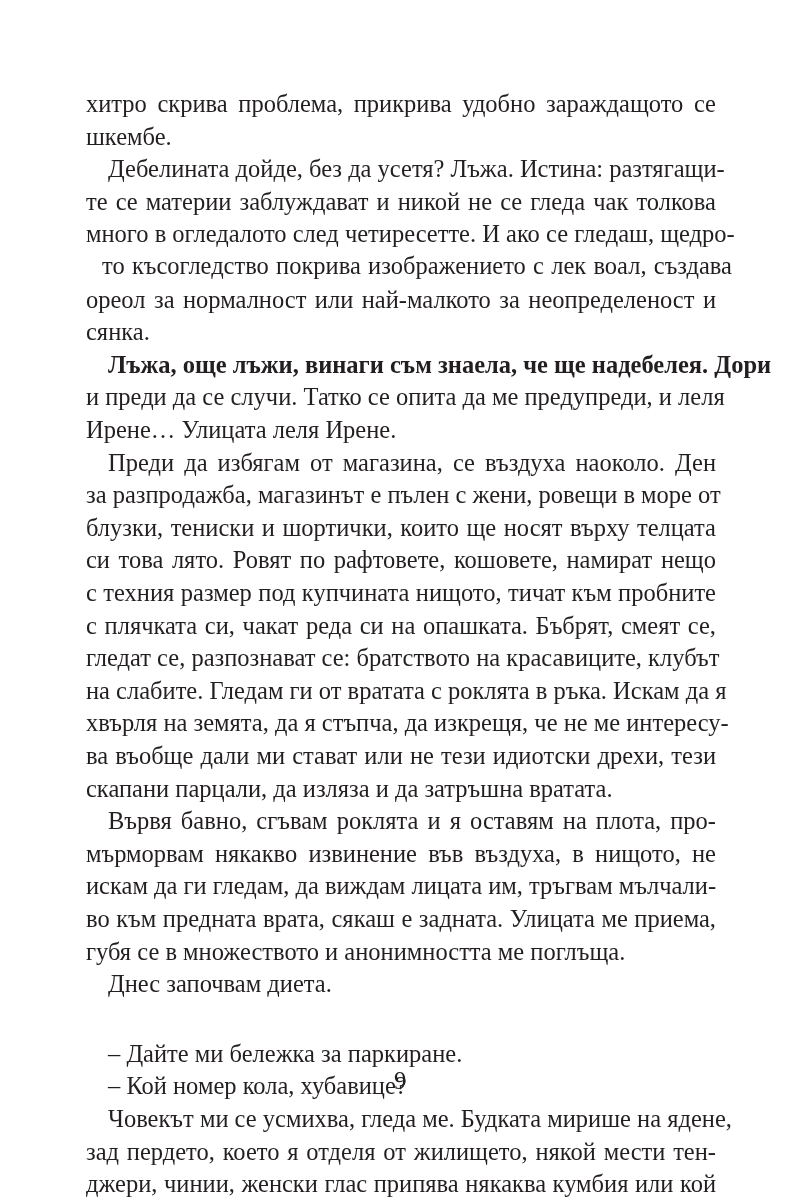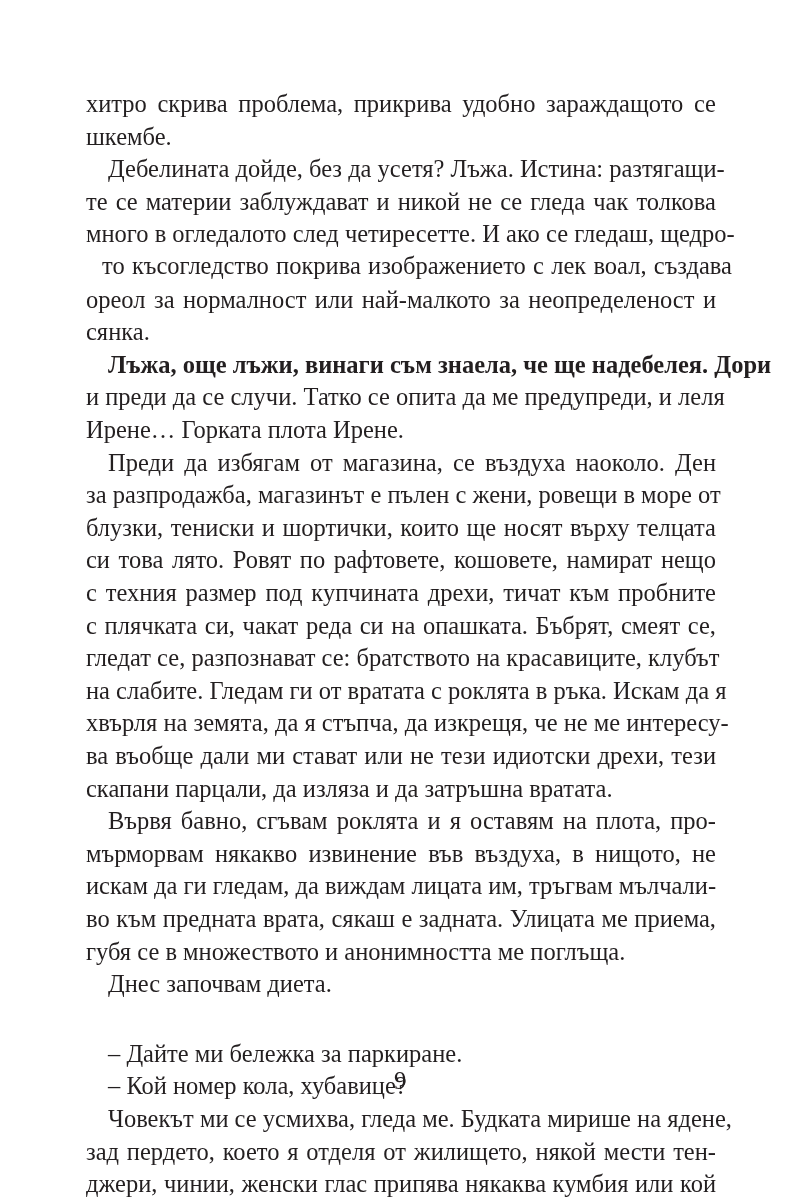--- a/index.html
+++ b/index.html
@@ -34,26 +34,26 @@
       <div class="line" style="top: 0px;">хитро скрива проблема, прикрива удобно зараждащото се</div>
       <div class="line last" style="top: 32.6px;">шкембе.</div>
       <div class="line indent" style="top: 65.2px;">Дебелината дойде, без да усетя? Лъжа. Истина: разтягащи-</div>
       <div class="line" style="top: 97.8px;">те се материи заблуждават и никой не се гледа чак толкова</div>
       <div class="line" style="top: 130.4px;">много в огледалото след четиресетте. И ако се гледаш, щедро-</div>
       <div class="line" style="top: 162px; margin-left: 16px;">то късогледство покрива изображението с лек воал, създава</div>
       <div class="line" style="top: 195.6px;">ореол за нормалност или най-малкото за неопределеност и</div>
       <div class="line last" style="top: 228.2px;">сянка.</div>
       <div class="line indent" style="top: 260.8px; font-weight: bold;">Лъжа, още лъжи, винаги съм знаела, че ще надебелея. Дори</div>
       <div class="line" style="top: 293.4px;">и преди да се случи. Татко се опита да ме предупреди, и леля</div>
-      <div class="line last" style="top: 326px;">Ирене… Горката плота Ирене.</div>
+      <div class="line last" style="top: 326px;">Ирене… Улицата леля Ирене.</div>
       <div class="line indent" style="top: 358.6px;">Преди да избягам от магазина, се въздуха наоколо. Ден</div>
       <div class="line" style="top: 391.2px;">за разпродажба, магазинът е пълен с жени, ровещи в море от</div>
       <div class="line" style="top: 423.8px; font-family: Liberation Serif, serif;">блузки, тениски и шортички, които ще носят върху телцата</div>
       <div class="line" style="top: 456.4px;">си това лято. Ровят по рафтовете, кошовете, намират нещо</div>
-      <div class="line" style="top: 489px;">с техния размер под купчината дрехи, тичат към пробните</div>
+      <div class="line" style="top: 489px;">с техния размер под купчината нищото, тичат към пробните</div>
       <div class="line" style="top: 521.6px;">с плячката си, чакат реда си на опашката. Бъбрят, смеят се,</div>
       <div class="line" style="top: 554.2px;">гледат се, разпознават се: братството на красавиците, клубът</div>
       <div class="line" style="top: 586.8px;">на слабите. Гледам ги от вратата с роклята в ръка. Искам да я</div>
       <div class="line" style="top: 619.4px;">хвърля на земята, да я стъпча, да изкрещя, че не ме интересу-</div>
       <div class="line" style="top: 652px;">ва въобще дали ми стават или не тези идиотски дрехи, тези</div>
       <div class="line last" style="top: 684.6px;">скапани парцали, да изляза и да затръшна вратата.</div>
       <div class="line indent" style="top: 717.2px;">Вървя бавно, сгъвам роклята и я оставям на плота, про-</div>
       <div class="line" style="top: 749.8px;">мърморвам някакво извинение във въздуха, в нищото, не</div>
       <div class="line" style="top: 782.4px;">искам да ги гледам, да виждам лицата им, тръгвам мълчали-</div>
       <div class="line" style="top: 815px;">во към предната врата, сякаш е задната. Улицата ме приема,</div>

